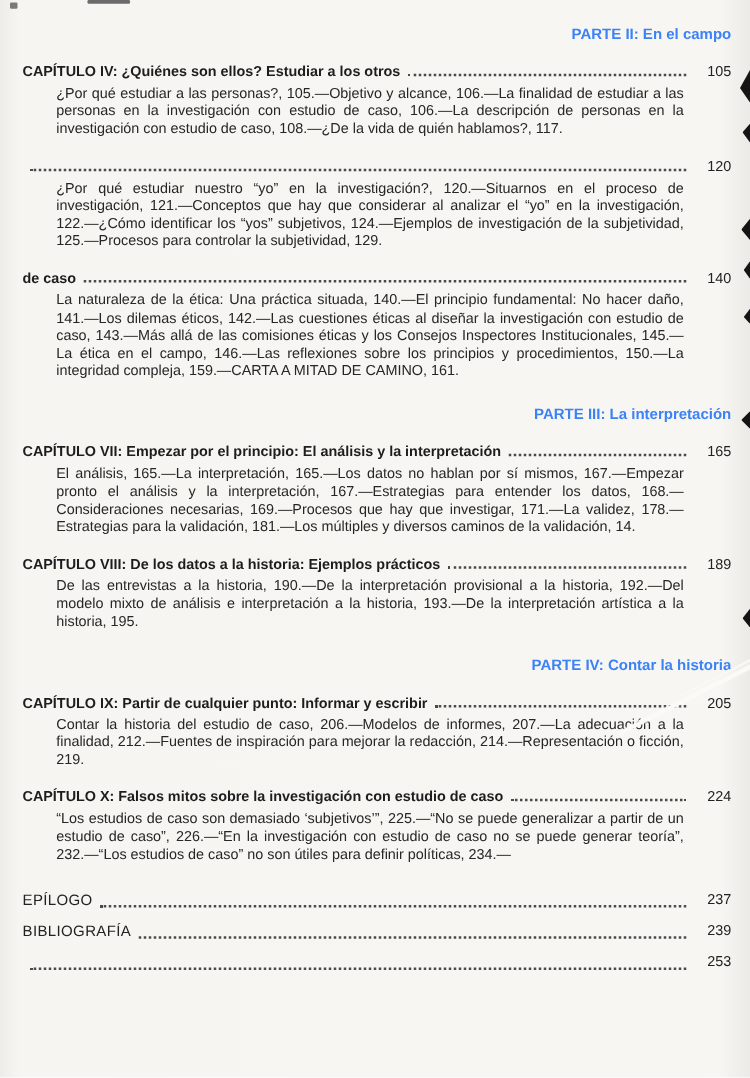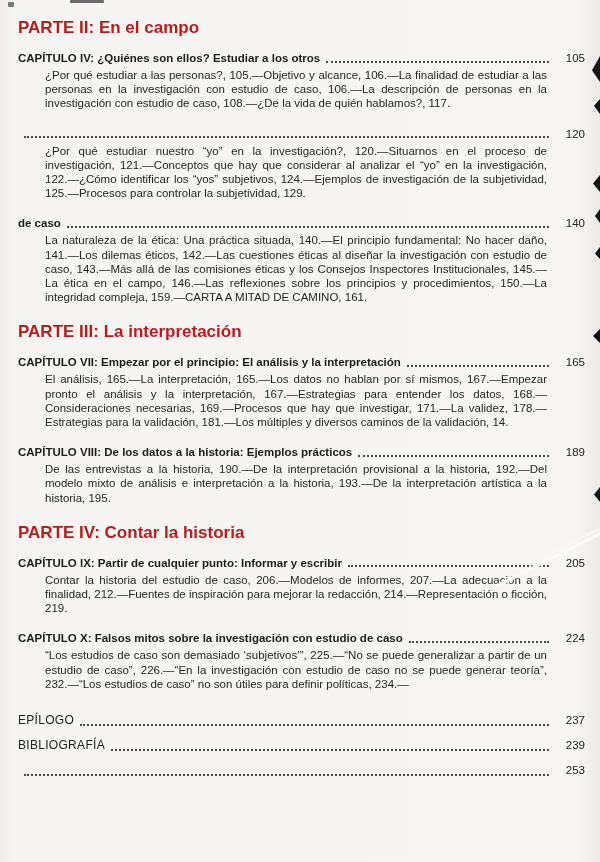--- a/index.html
+++ b/index.html
@@ -5,26 +5,26 @@
   html,body{margin:0;padding:0}
   body{
     width:600px;height:862px;overflow:hidden;position:relative;
     background:linear-gradient(90deg,#edecE8 0,#f6f5f2 2.5%,#f7f6f3 96%,#eceae6 100%);
     font-family:"Liberation Sans", sans-serif;
     color:#232323;
     -webkit-font-smoothing:antialiased;
   }
   .toc{position:relative;padding:12px 15px 0 18px}
   .part-title{
-    text-align:left;font-weight:bold;font-size:17px;line-height:15px;
-    margin:20px 0 16px;color:#b91c1c;
+    text-align:right;font-weight:bold;font-size:12px;line-height:15px;
+    margin:20px 0 16px;color:#3b82f6;
   }
   .part-title.first{margin-top:8px}
   .entry{margin-bottom:16px}
-  .head{display:flex;align-items:center;font-weight:bold;font-size:11.5px;line-height:15px;color:#1d1d1d}
+  .head{display:flex;align-items:flex-start;font-weight:bold;font-size:11.5px;line-height:15px;color:#1d1d1d}
   .head-line1{font-weight:bold;font-size:11.5px;line-height:15px;color:#1d1d1d}
   .head-text{white-space:nowrap}
   .leader{flex:1;margin:0 6px 2px 6px;border-bottom:2px dotted #4a4a4a;height:8px;min-width:12px}
   .pnum{width:30px;text-align:right;font-weight:normal;font-size:11.5px;color:#232323;flex:none}
   .body-text{
     margin:2px 38px 0 27px;font-size:11.5px;line-height:14.2px;
     text-align:justify;color:#262626;
   }
   .back-row{display:flex;align-items:flex-end;font-size:12px;line-height:15px;margin:0 0 10px;color:#222}
   .back-row .back-label{white-space:nowrap;letter-spacing:.3px}

